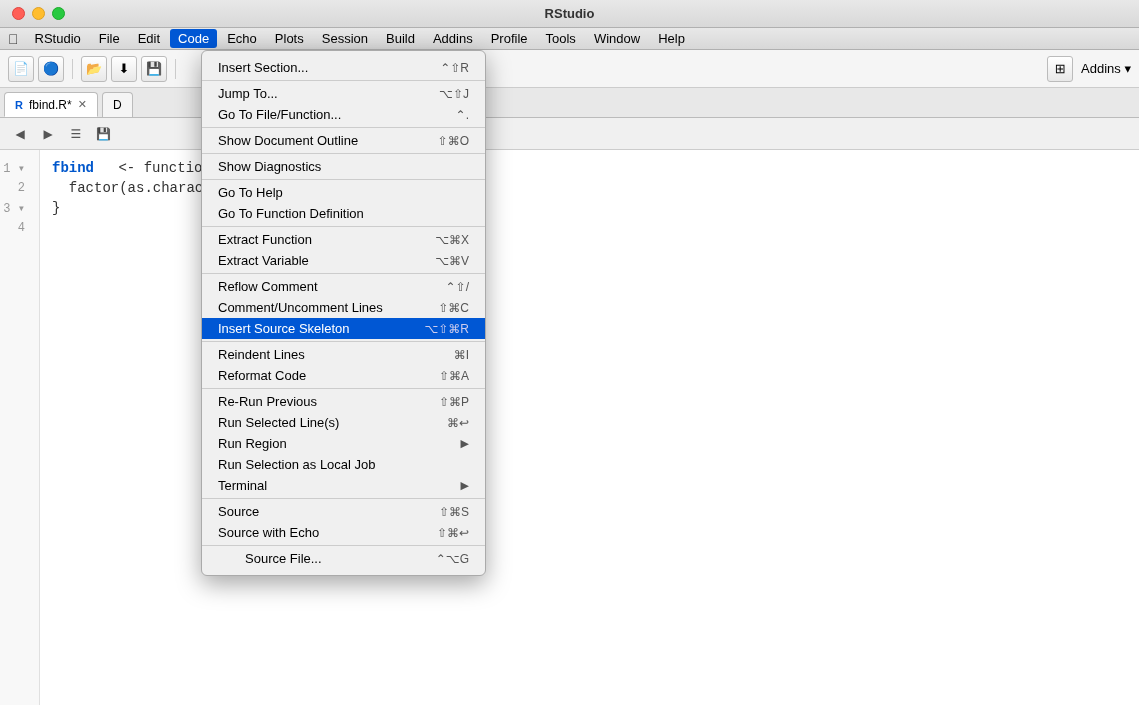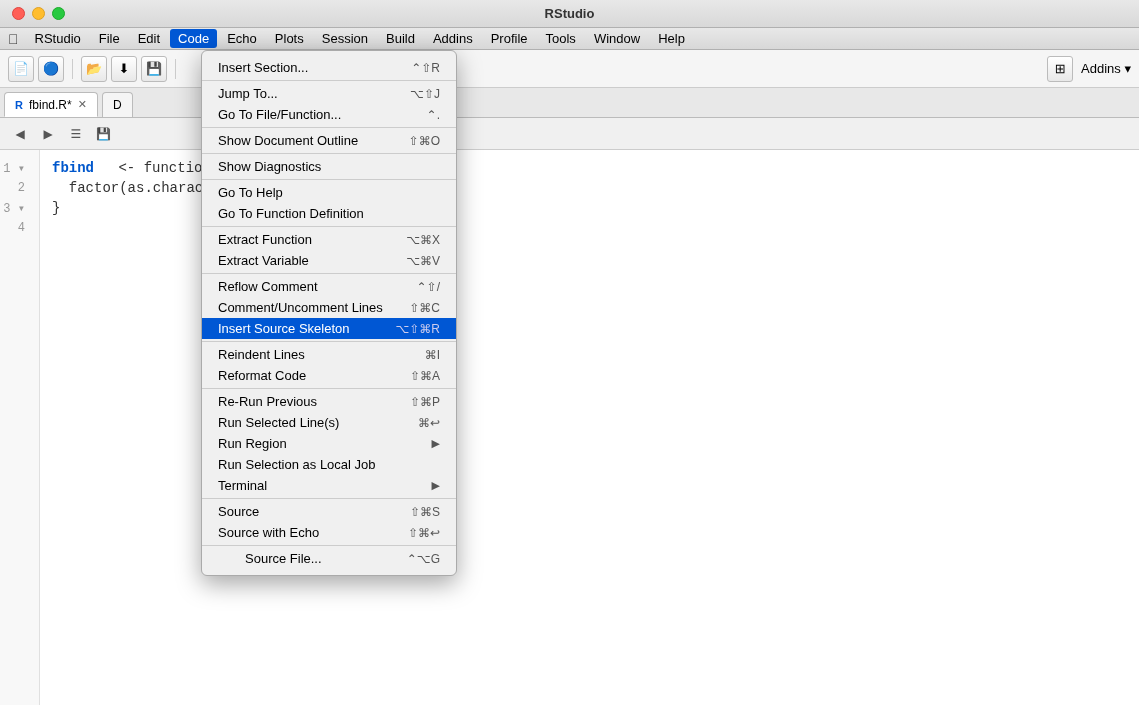--- a/index.html
+++ b/index.html
@@ -215,21 +215,21 @@
       display: flex;
       flex-direction: column;
       flex: 1;
     }
 
     
     .dropdown-menu {
       position: absolute;
       top: 50px;
       left: 201px;
-      width: 256px;
+      width: 285px;
       background: #f0f0f0;
       border: 1px solid #aaa;
       border-radius: 6px;
       box-shadow: 0 8px 24px rgba(0,0,0,0.35);
       z-index: 1000;
       padding: 4px 0;
       font-size: 13px;
     }
     .menu-group {
       border-bottom: 1px solid #ccc;

